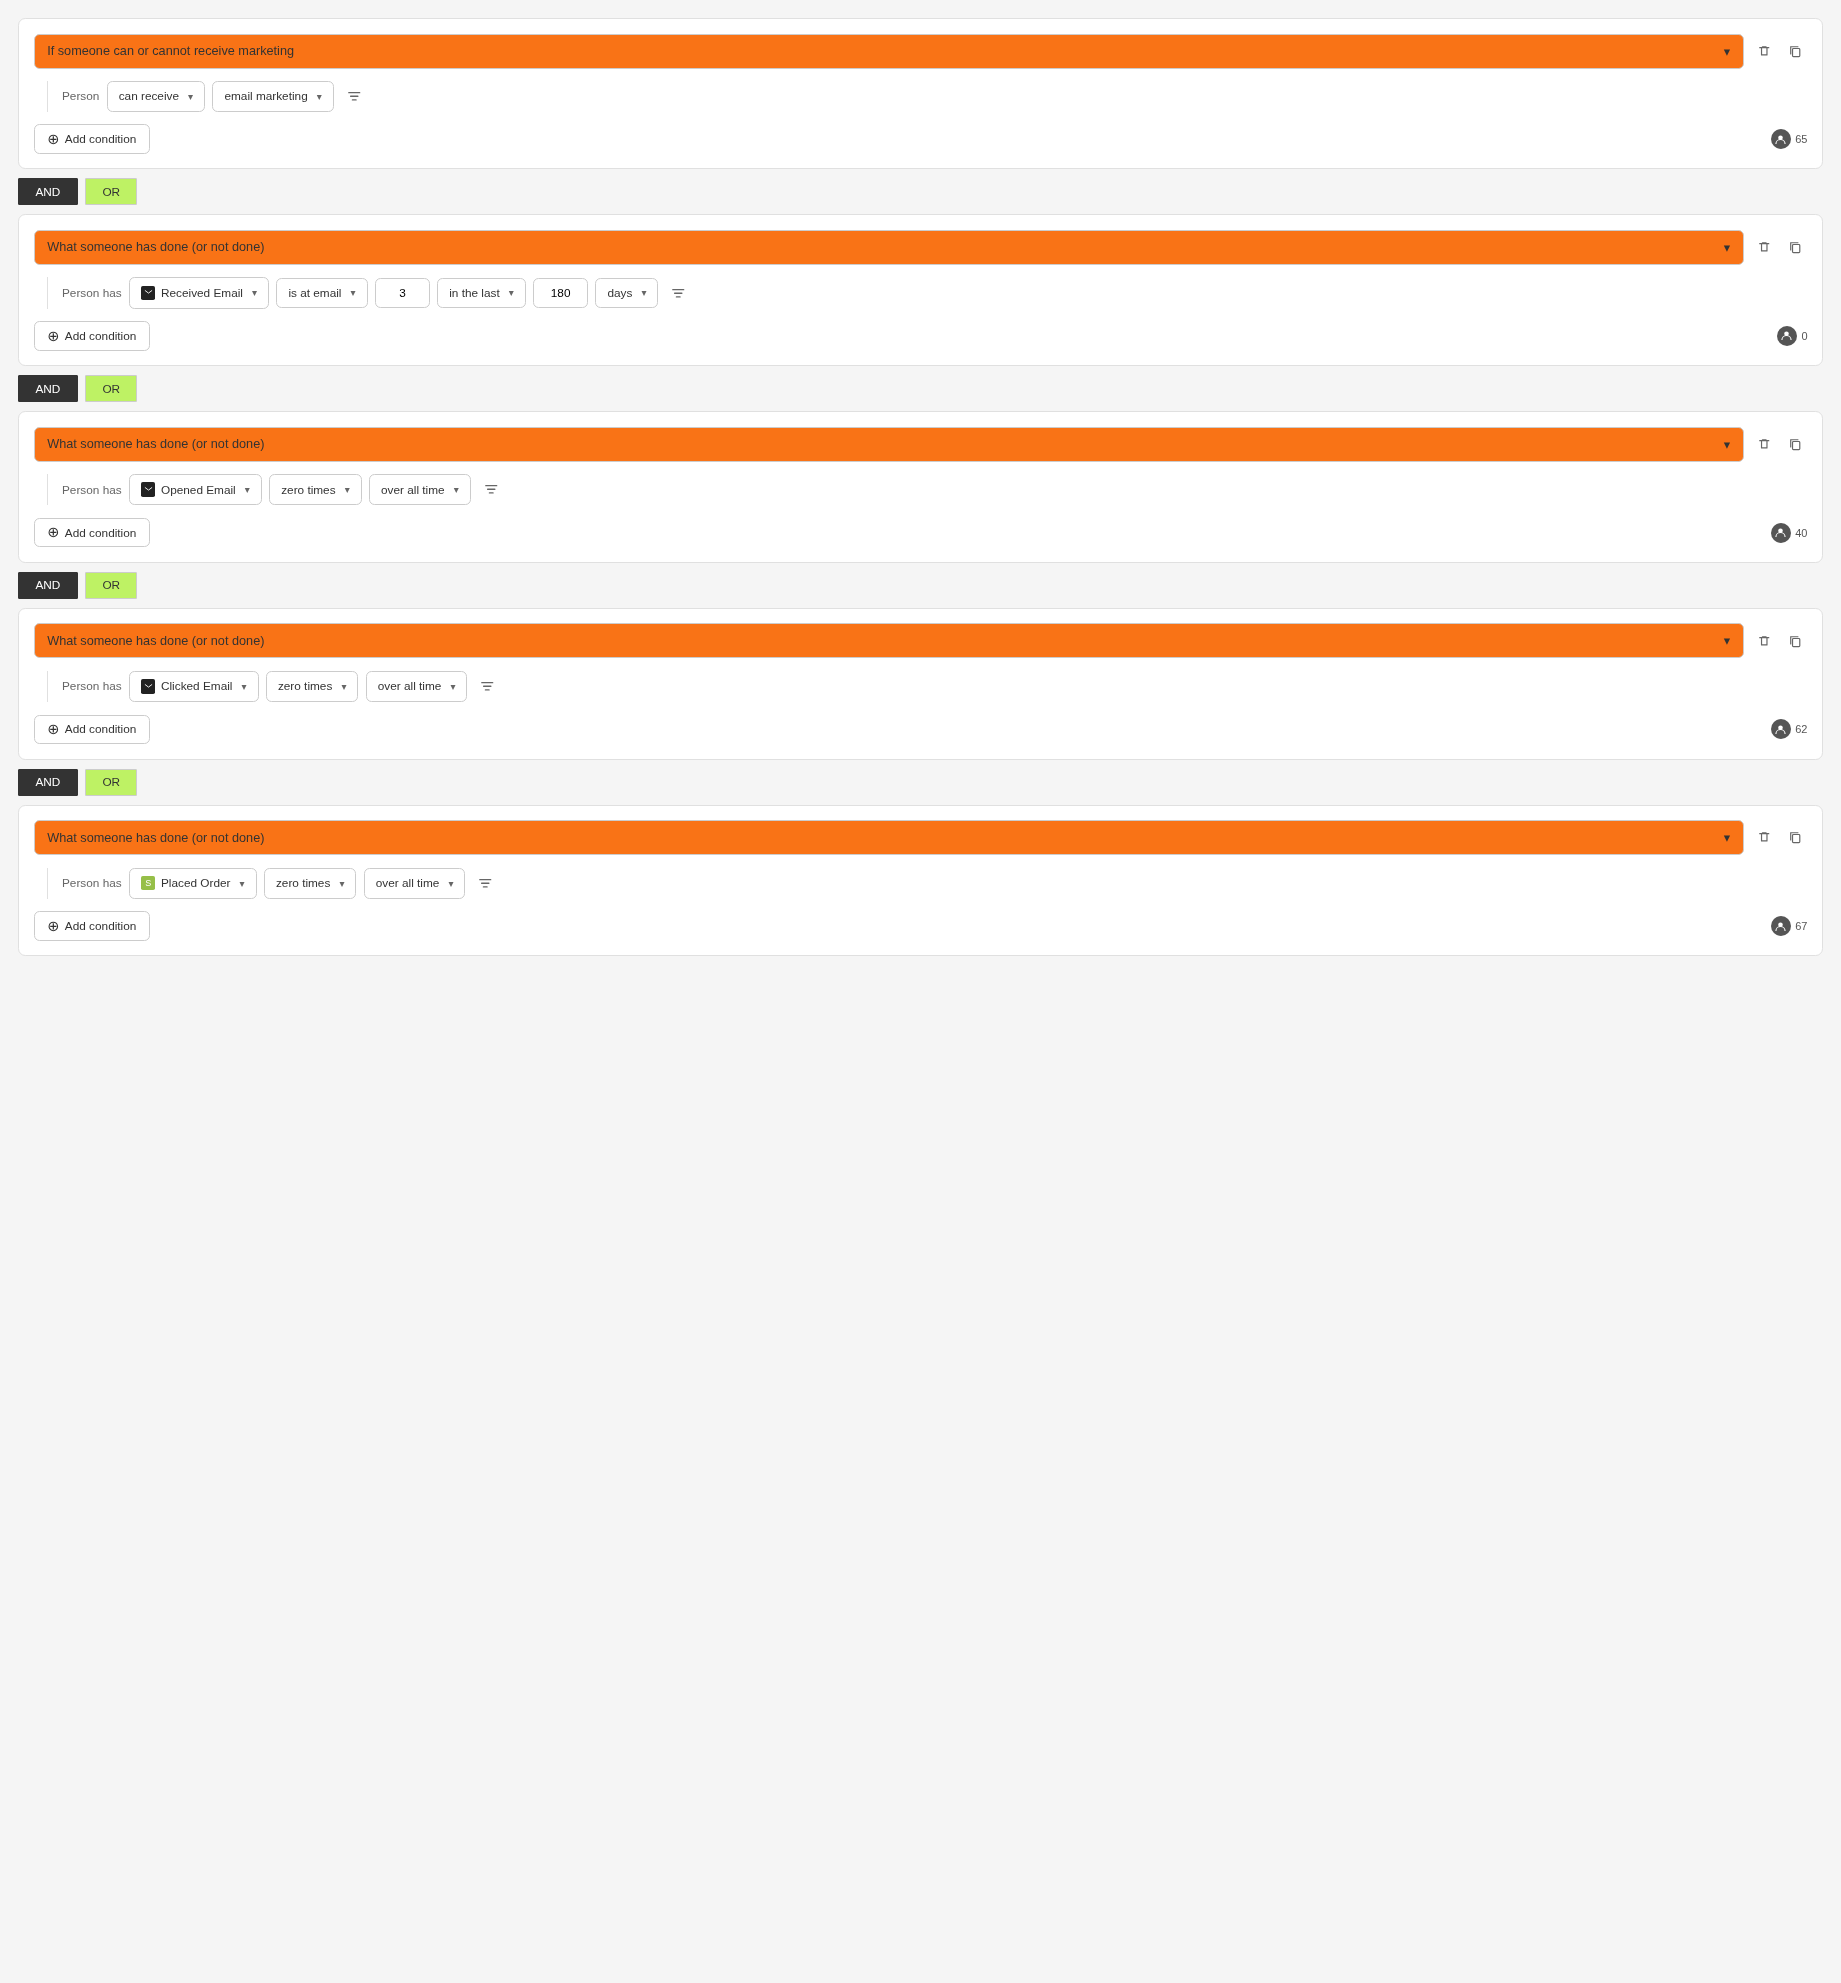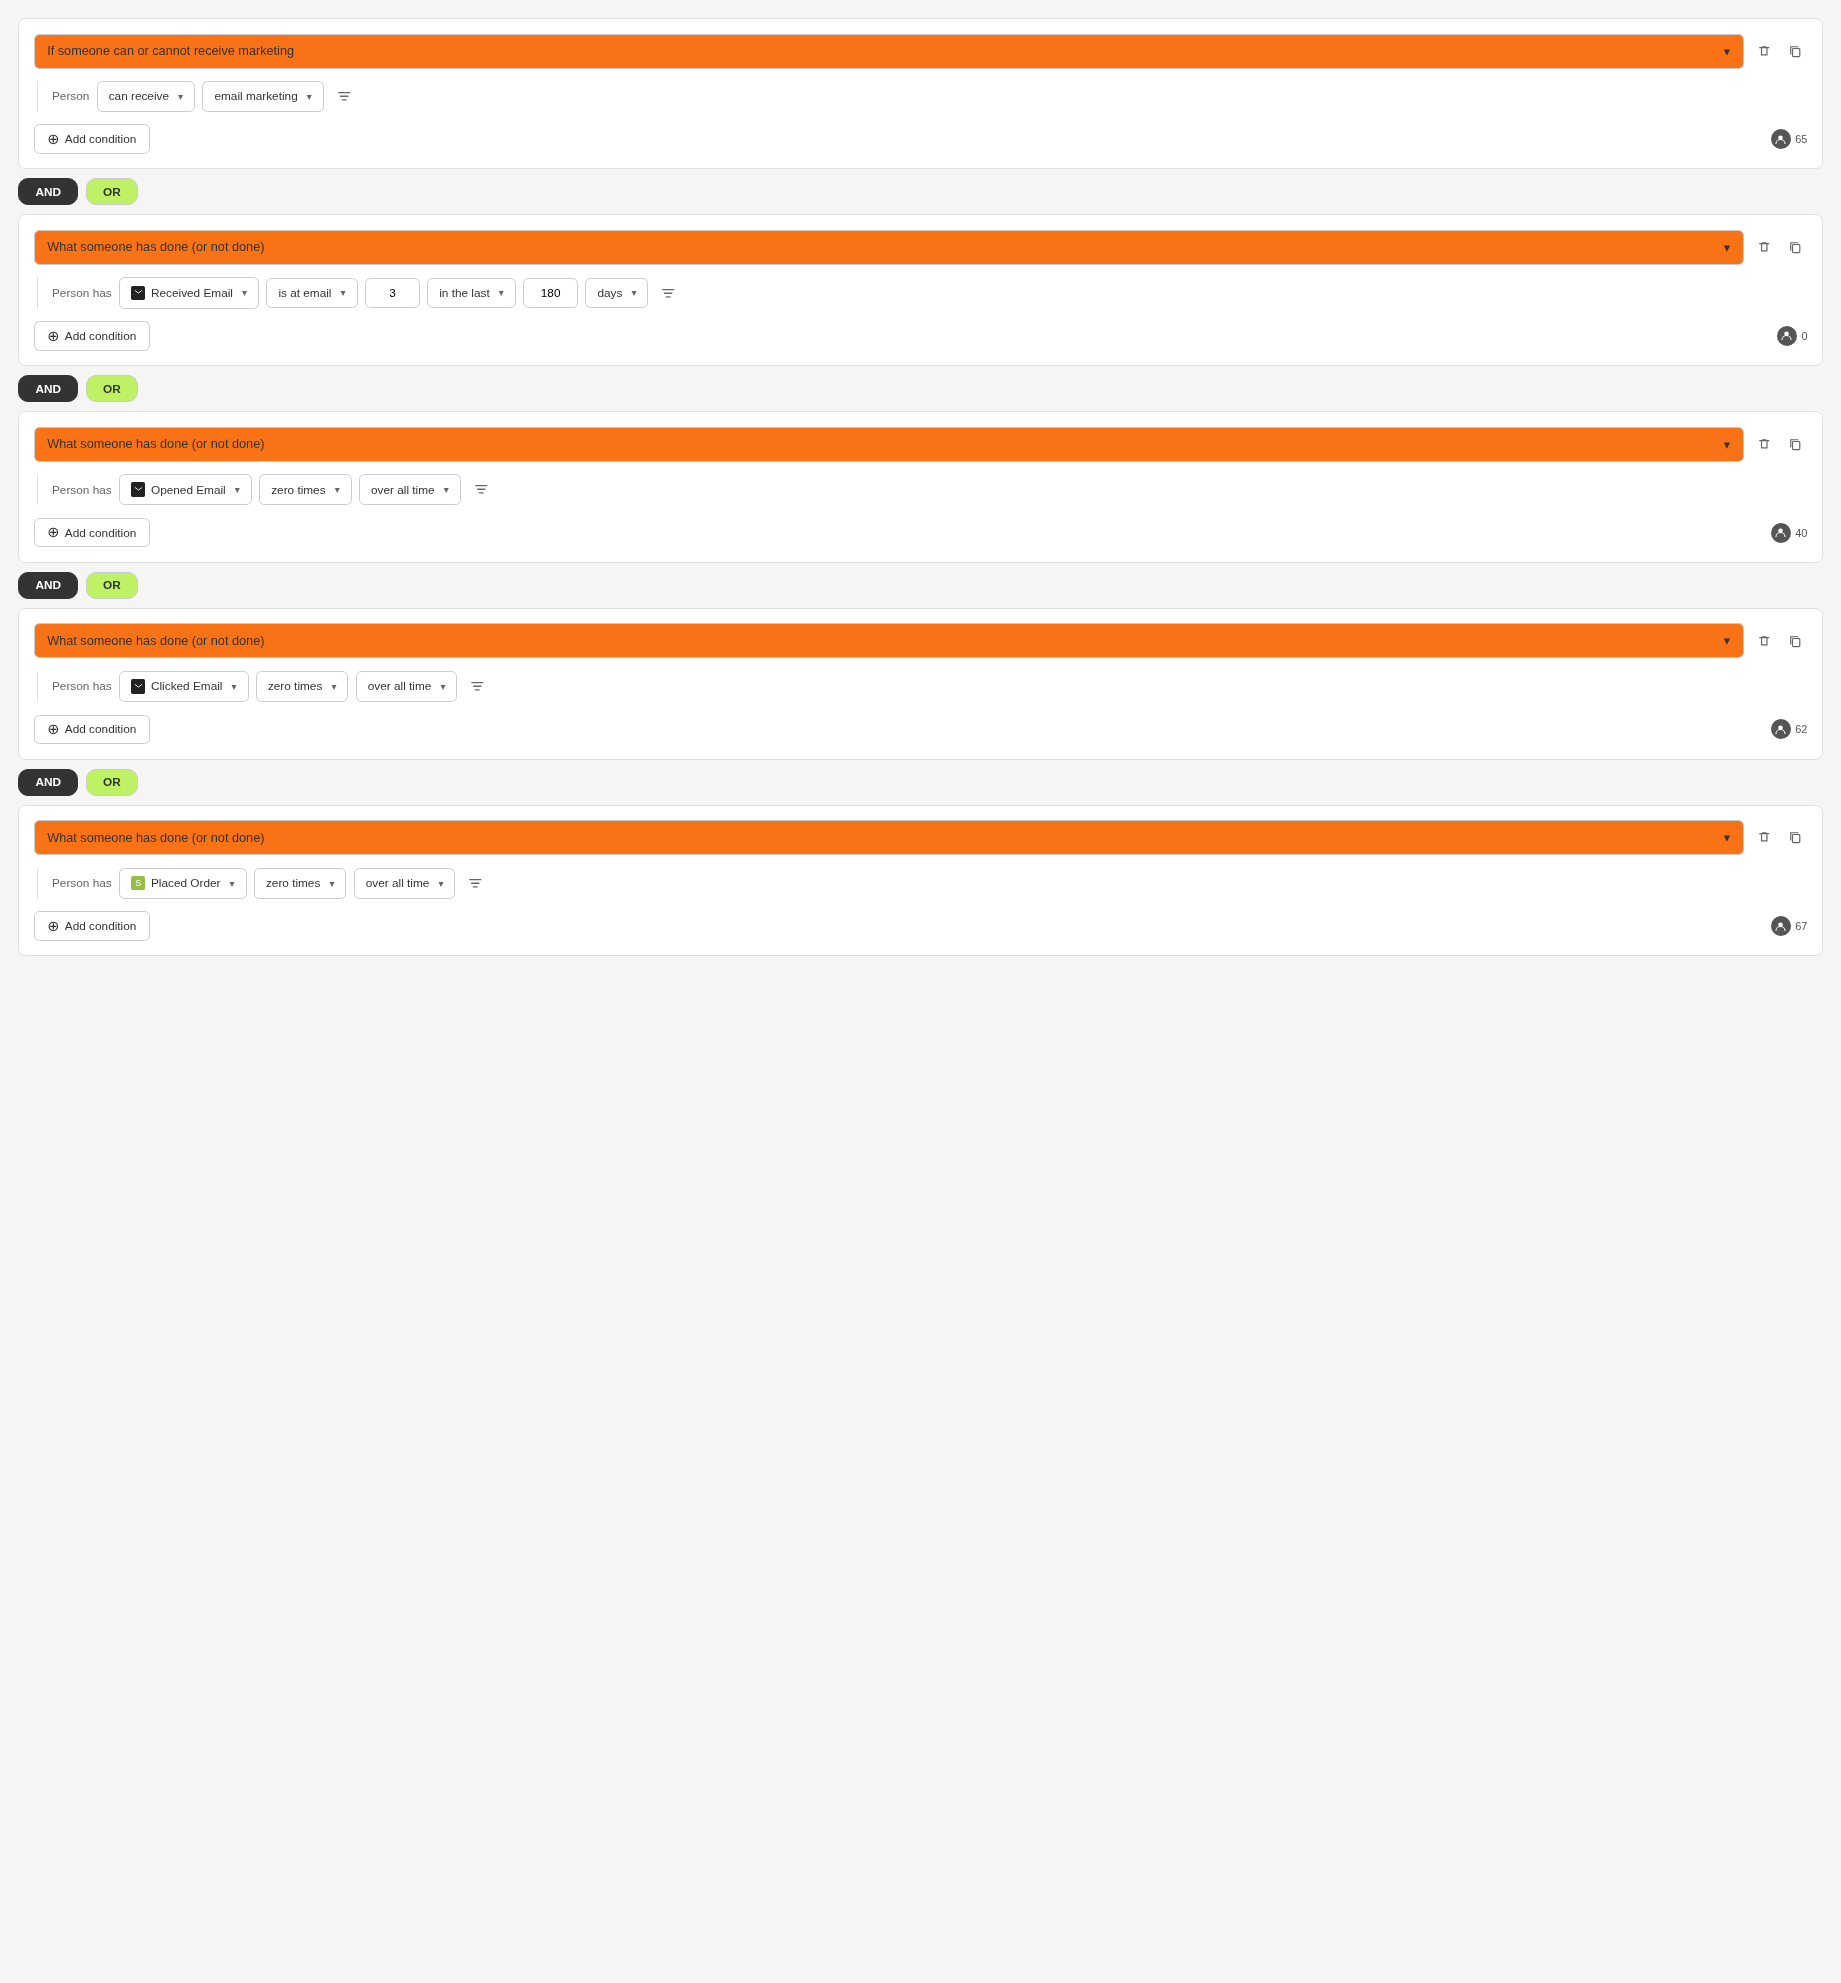--- a/index.html
+++ b/index.html
@@ -52,21 +52,21 @@
       display: flex;
       align-items: center;
       justify-content: center;
     }
     .condition-row {
       display: flex;
       align-items: center;
       gap: 7.3px;
       padding-left: 14.5px;
       border-left: 1.8px solid #e0e0e0;
-      margin-left: 3px;
+      margin-left: 13px;
       flex-wrap: wrap;
     }
     .label-text {
       color: #666;
       font-size: 11.8px;
       white-space: nowrap;
     }
     .select-field {
       display: flex;
       align-items: center;
@@ -134,25 +134,25 @@
       color: #fff;
       font-size: 11px;
     }
     .separator-row {
       display: flex;
       gap: 7.3px;
       margin: 9px 0;
     }
     .and-btn, .or-btn {
       border: 0.9px solid #ccc;
-      border-radius: 10px;
+      border-radius: 1px;
       padding: 5.5px 16.4px;
       font-size: 11.8px;
       cursor: pointer;
-      font-weight: 700;
+      font-weight: 400;
     }
     .and-btn {
       background: #333;
       color: #fff;
       border-color: #333;
     }
     .or-btn {
       background: #bef264;
       color: #333;
     }

